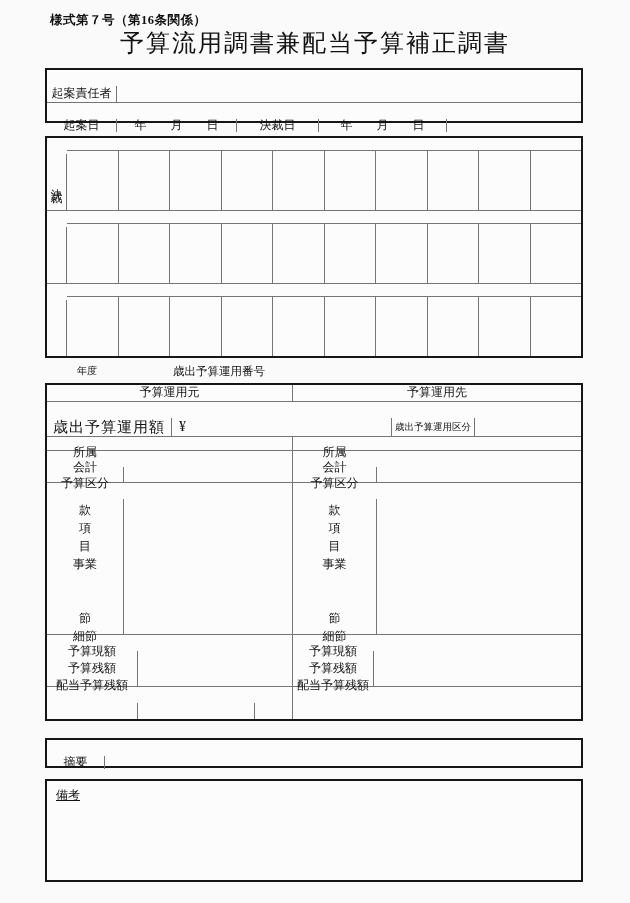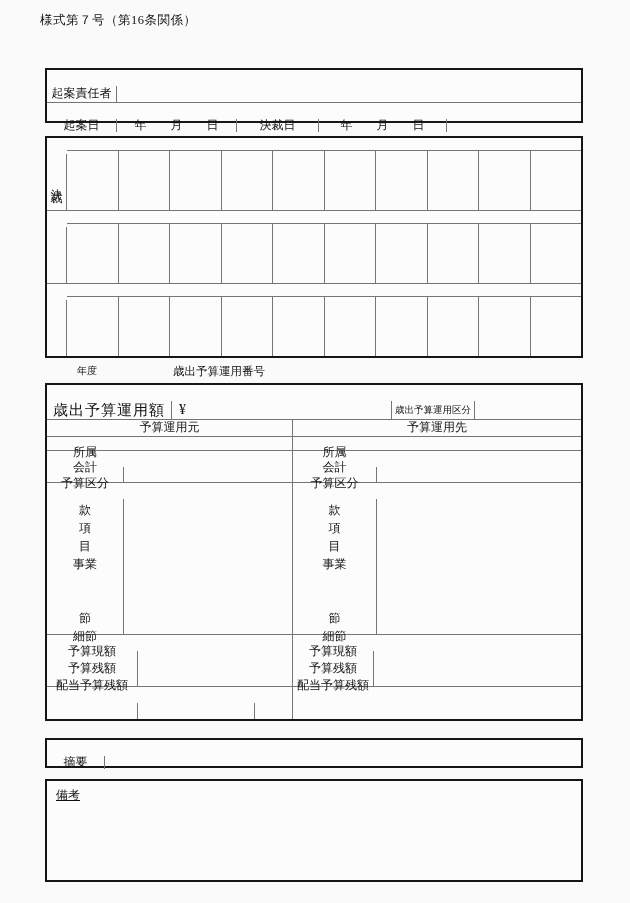--- a/index.html
+++ b/index.html
@@ -40,24 +40,25 @@
     justify-content: center;
     box-sizing: border-box;
     flex: none;
     font-size: 12px;
     line-height: 1.1;
     white-space: nowrap;
   }
   .fill { flex: 1 1 auto; box-sizing: border-box; }
 
   #form-number {
-    left: 40px;
+    left: 50px;
     top: 12px;
     font-size: 12.5px;
     letter-spacing: 0.5px;
+    font-weight: bold;
   }
   #title {
     left: 0;
     top: 27px;
     width: 630px;
     text-align: center;
     font-size: 24px;
     letter-spacing: 2px;
   }
 
@@ -110,20 +111,21 @@
     font-size: 12px;
     text-decoration: underline;
   }
 </style>
 </head>
 <body>
 
 <div id="page">
 
   <div id="form-number" class="abs">様式第７号（第16条関係）</div>
+  <div id="title" class="abs">予算流用調書兼配当予算補正調書</div>
 
   <div id="t-header" class="t">
     <div class="row row1 bb">
       <div class="c br" style="width:70px">起案責任者</div>
       <div class="fill"></div>
     </div>
     <div class="row row2">
       <div class="c br" style="width:70px">起案日</div>
       <div class="c br" style="width:120px">年　　月　　日</div>
       <div class="c br" style="width:82px">決裁日</div>
@@ -189,30 +191,30 @@
           </div>
       </div>
     </div>
   </div>
 
   <div id="meta-year" class="abs">年度</div>
   <div id="meta-number" class="abs">歳出予算運用番号</div>
 
   <div id="t-main" class="t">
 
+    <div class="row bb" style="height:17px">
+      <div class="lhalf c" style="width:246px">予算運用元</div>
+      <div class="rhalf c" style="flex:1">予算運用先</div>
+    </div>
+
     <div class="row bb" style="height:35px">
       <div class="c br" style="width:125px;font-size:15px;letter-spacing:1px">歳出予算運用額</div>
       <div class="c br" style="width:220px;justify-content:flex-start;padding-left:7px;font-size:14px">¥</div>
       <div class="c br" style="width:83px;font-size:9.5px">歳出予算運用区分</div>
       <div class="fill"></div>
-    </div>
-
-    <div class="row bb" style="height:17px">
-      <div class="lhalf c" style="width:246px">予算運用元</div>
-      <div class="rhalf c" style="flex:1">予算運用先</div>
     </div>
 
     <div class="row bb" style="height:14px">
       <div class="lhalf">
         <div class="c br" style="width:77px">所属</div>
         <div class="fill"></div>
       </div>
       <div class="rhalf">
         <div class="c br" style="width:84px">所属</div>
         <div class="fill"></div>

